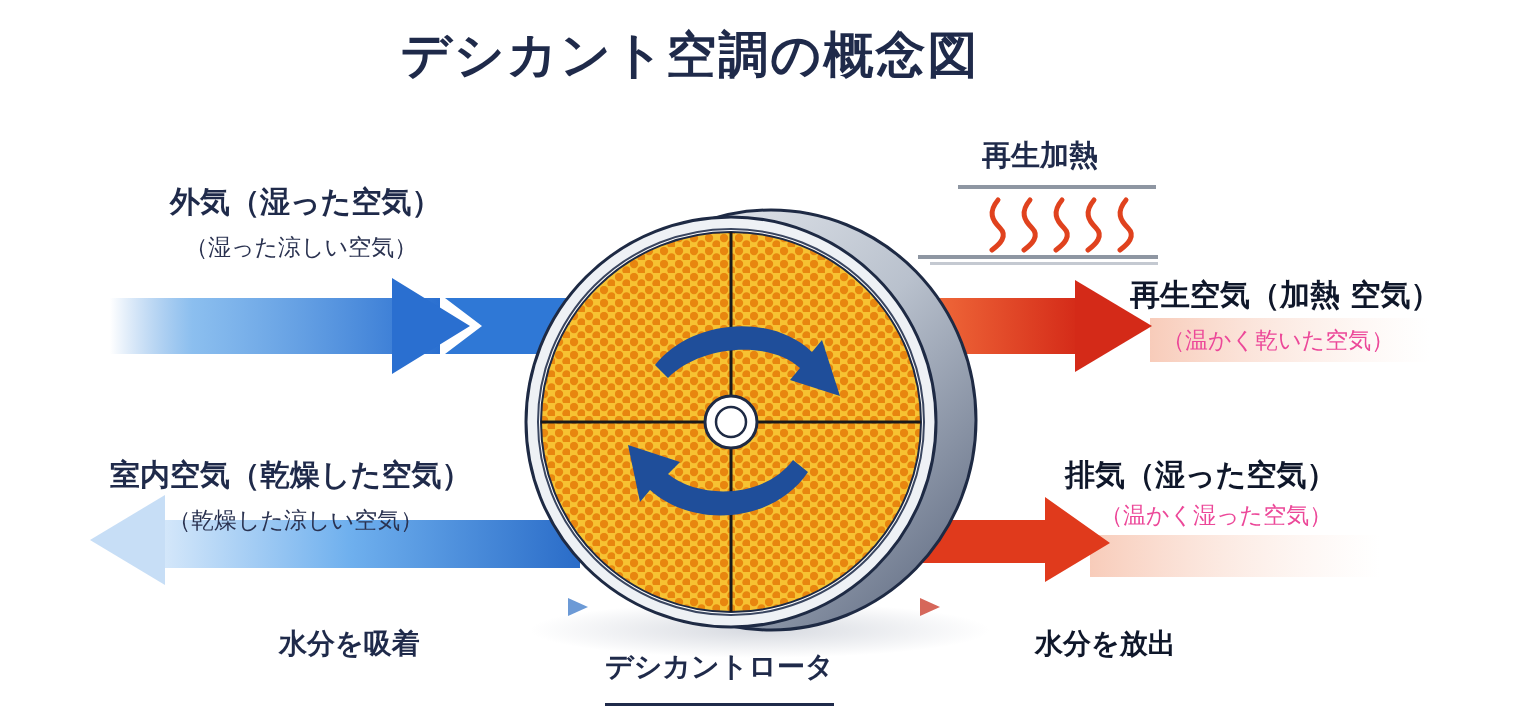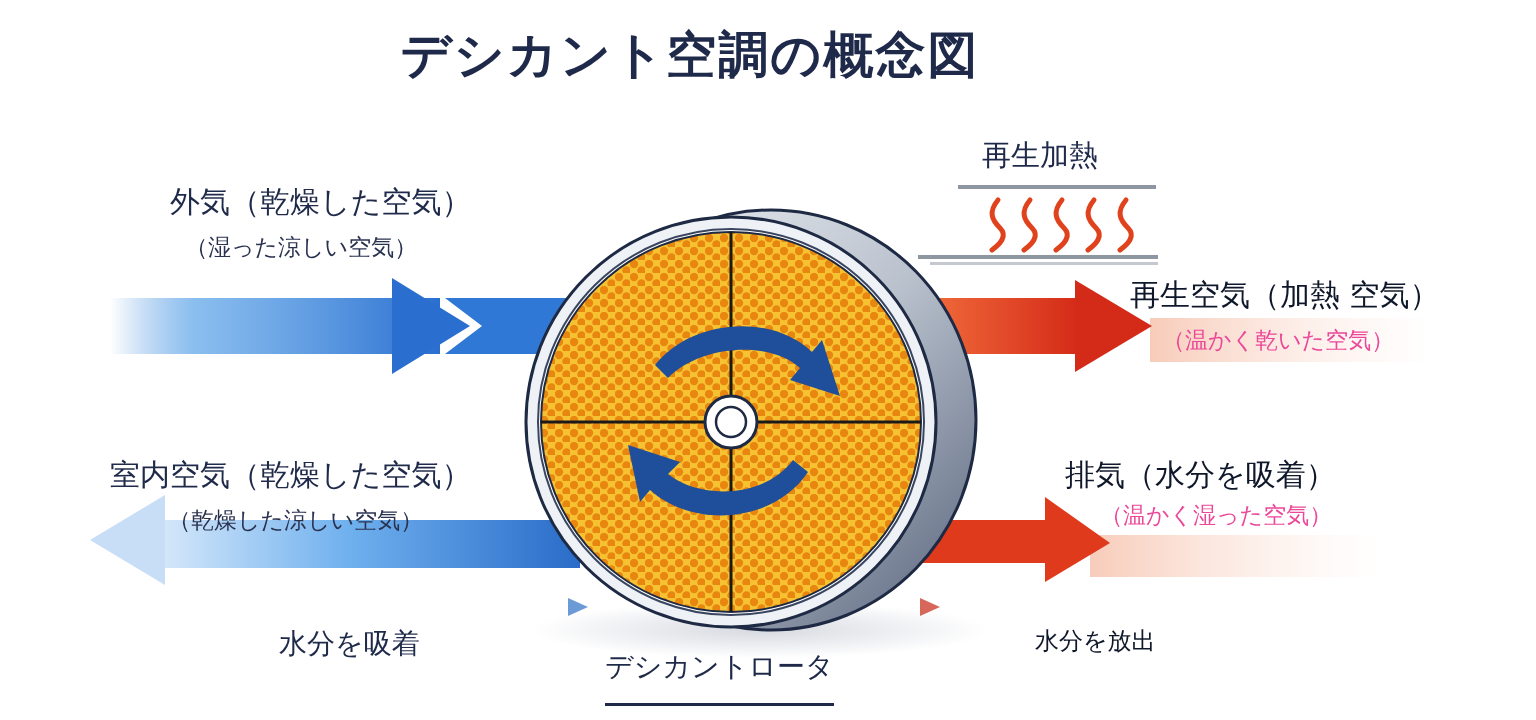--- a/index.html
+++ b/index.html
@@ -6,21 +6,21 @@
   body {
     width:1536px; height:720px; overflow:hidden; position:relative;
     background:#ffffff;
     font-family:"DejaVu Sans", "Liberation Sans", sans-serif;
   }
   .abs { position:absolute; }
   .title {
     left:0; width:1380px; top:22px; text-align:center;
     font-size:50px; font-weight:bold; color:#1f2a4a; letter-spacing:2px;
   }
-  .lbl-main { font-weight:normal; font-size:30px; white-space:nowrap; }
+  .lbl-main { font-weight:bold; font-size:30px; white-space:nowrap; }
   .lbl-sub { font-size:23px; white-space:nowrap; }
   .navy { color:#1f2a4a; }
   .red { color:#0f172a; }
   .sub-navy { color:#2a3250; }
   .sub-red { color:#ec4899;text-align:center; }
   svg.full { position:absolute; left:0; top:0; }
   .underline { border-bottom:3px solid #1f2a4a; padding-bottom:17px; }
 </style>
 </head>
 <body>
@@ -135,31 +135,31 @@
     <circle cx="731" cy="422" r="26" fill="#ffffff" stroke="#1e2a44" stroke-width="3"></circle>
     <circle cx="731" cy="422" r="15" fill="#ffffff" stroke="#1e2a44" stroke-width="2.5"></circle>
   </g>
 
   <g fill="#1f4e9a">
     <path d="M655,365 C690,320 770,312 812,352 L822,340 L840,396 L790,380 L800,368 C770,340 700,345 668,378 Z"></path>
     <path d="M808,472 C775,522 695,530 650,490 L640,502 L628,445 L680,462 L668,474 C700,500 765,498 793,460 Z"></path>
   </g>
 </svg>
 
-<div class="abs lbl-main navy" style="left:170px; top:182px;">外気（乾燥した空気）</div>
+<div class="abs lbl-main navy" style="left:170px; top:182px;">外気（湿った空気）</div>
 <div class="abs lbl-sub sub-navy" style="left:185px; top:232px;">（湿った涼しい空気）</div>
 
 <div class="abs lbl-main navy" style="left:110px; top:455px;">室内空気（乾燥した空気）</div>
 <div class="abs lbl-sub sub-navy" style="left:168px; top:505px;">（乾燥した涼しい空気）</div>
 
 <div class="abs lbl-main navy" style="left:279px; top:625px; font-size:28px;">水分を吸着</div>
 
 <div class="abs lbl-main navy" style="left:982px; top:136px; font-size:29px;">再生加熱</div>
 
 <div class="abs lbl-main red" style="left:1130px; top:275px;">再生空気（加熱 空気）</div>
 <div class="abs lbl-sub sub-red" style="left:1162px; top:325px;">（温かく乾いた空気）</div>
 
-<div class="abs lbl-main red" style="left:1065px; top:455px;">排気（水分を吸着）</div>
+<div class="abs lbl-main red" style="left:1065px; top:455px;">排気（湿った空気）</div>
 <div class="abs lbl-sub sub-red" style="left:1100px; top:500px;">（温かく湿った空気）</div>
 
-<div class="abs lbl-main red" style="left:1035px; top:625px; font-size:24px;">水分を放出</div>
+<div class="abs lbl-main red" style="left:1035px; top:625px; font-size:28px;">水分を放出</div>
 
 <div class="abs lbl-main navy underline" style="left:605px; top:648px; font-size:28px;">デシカントロータ</div>
 
 </body></html>

